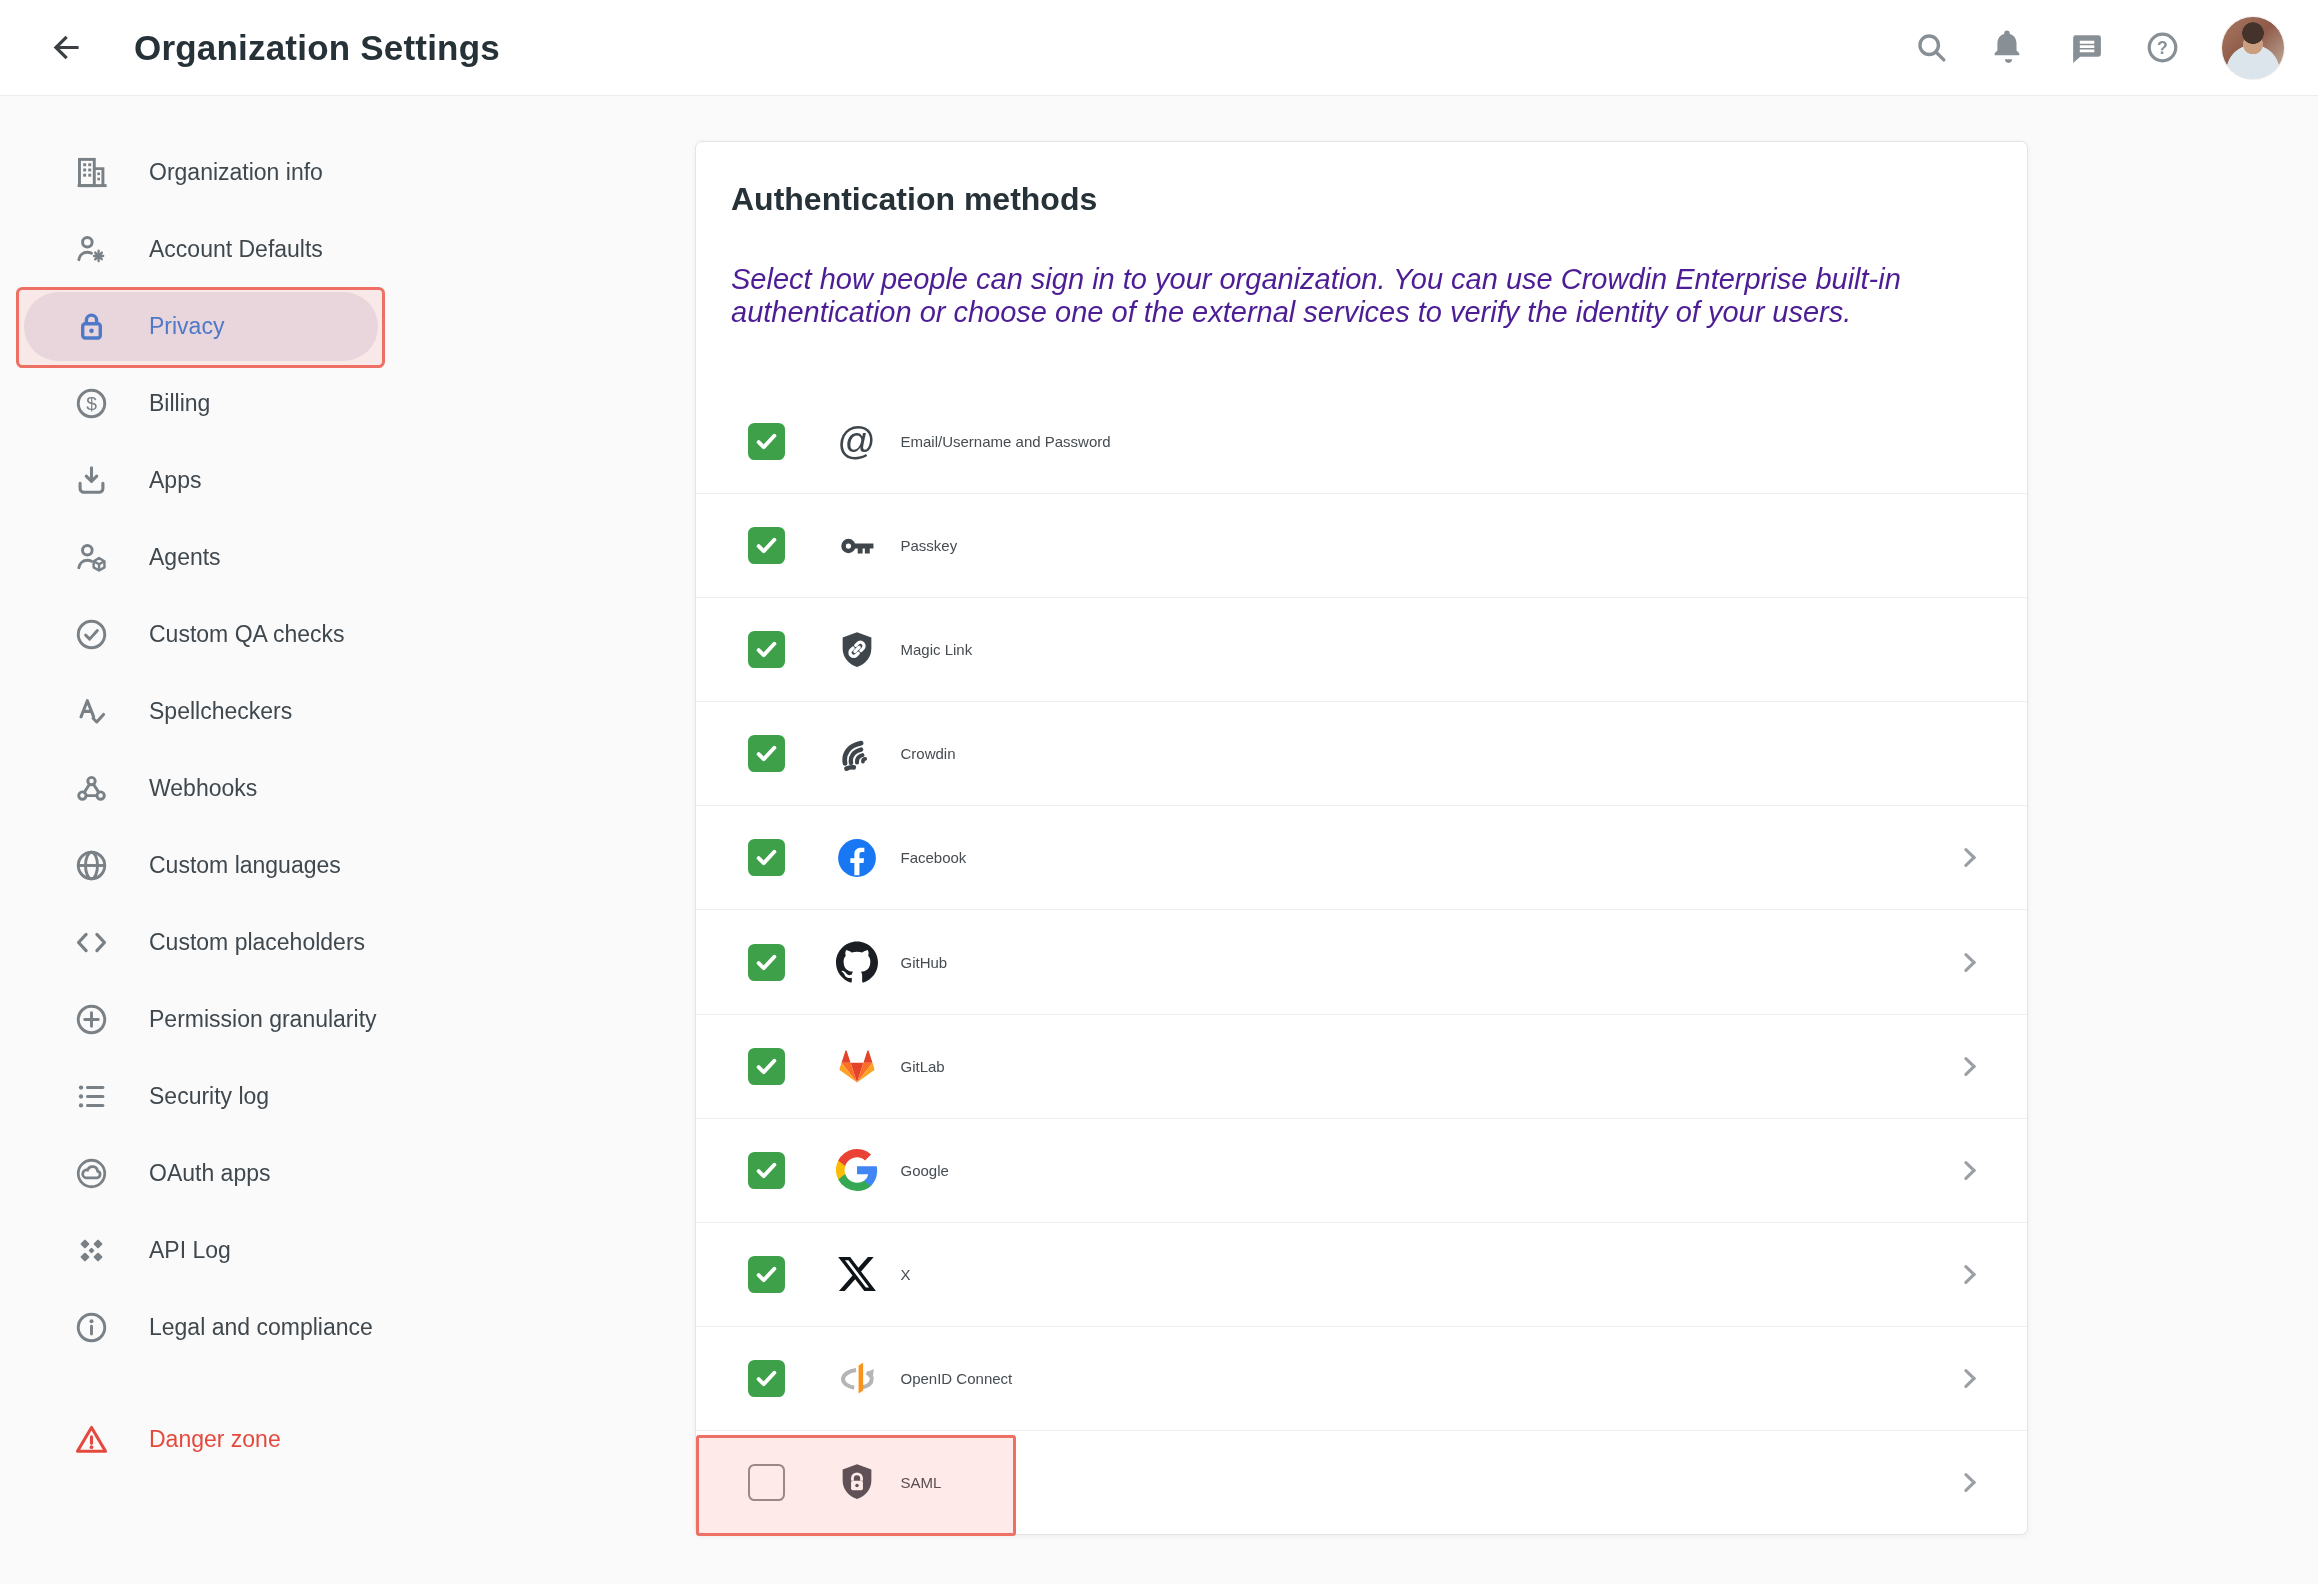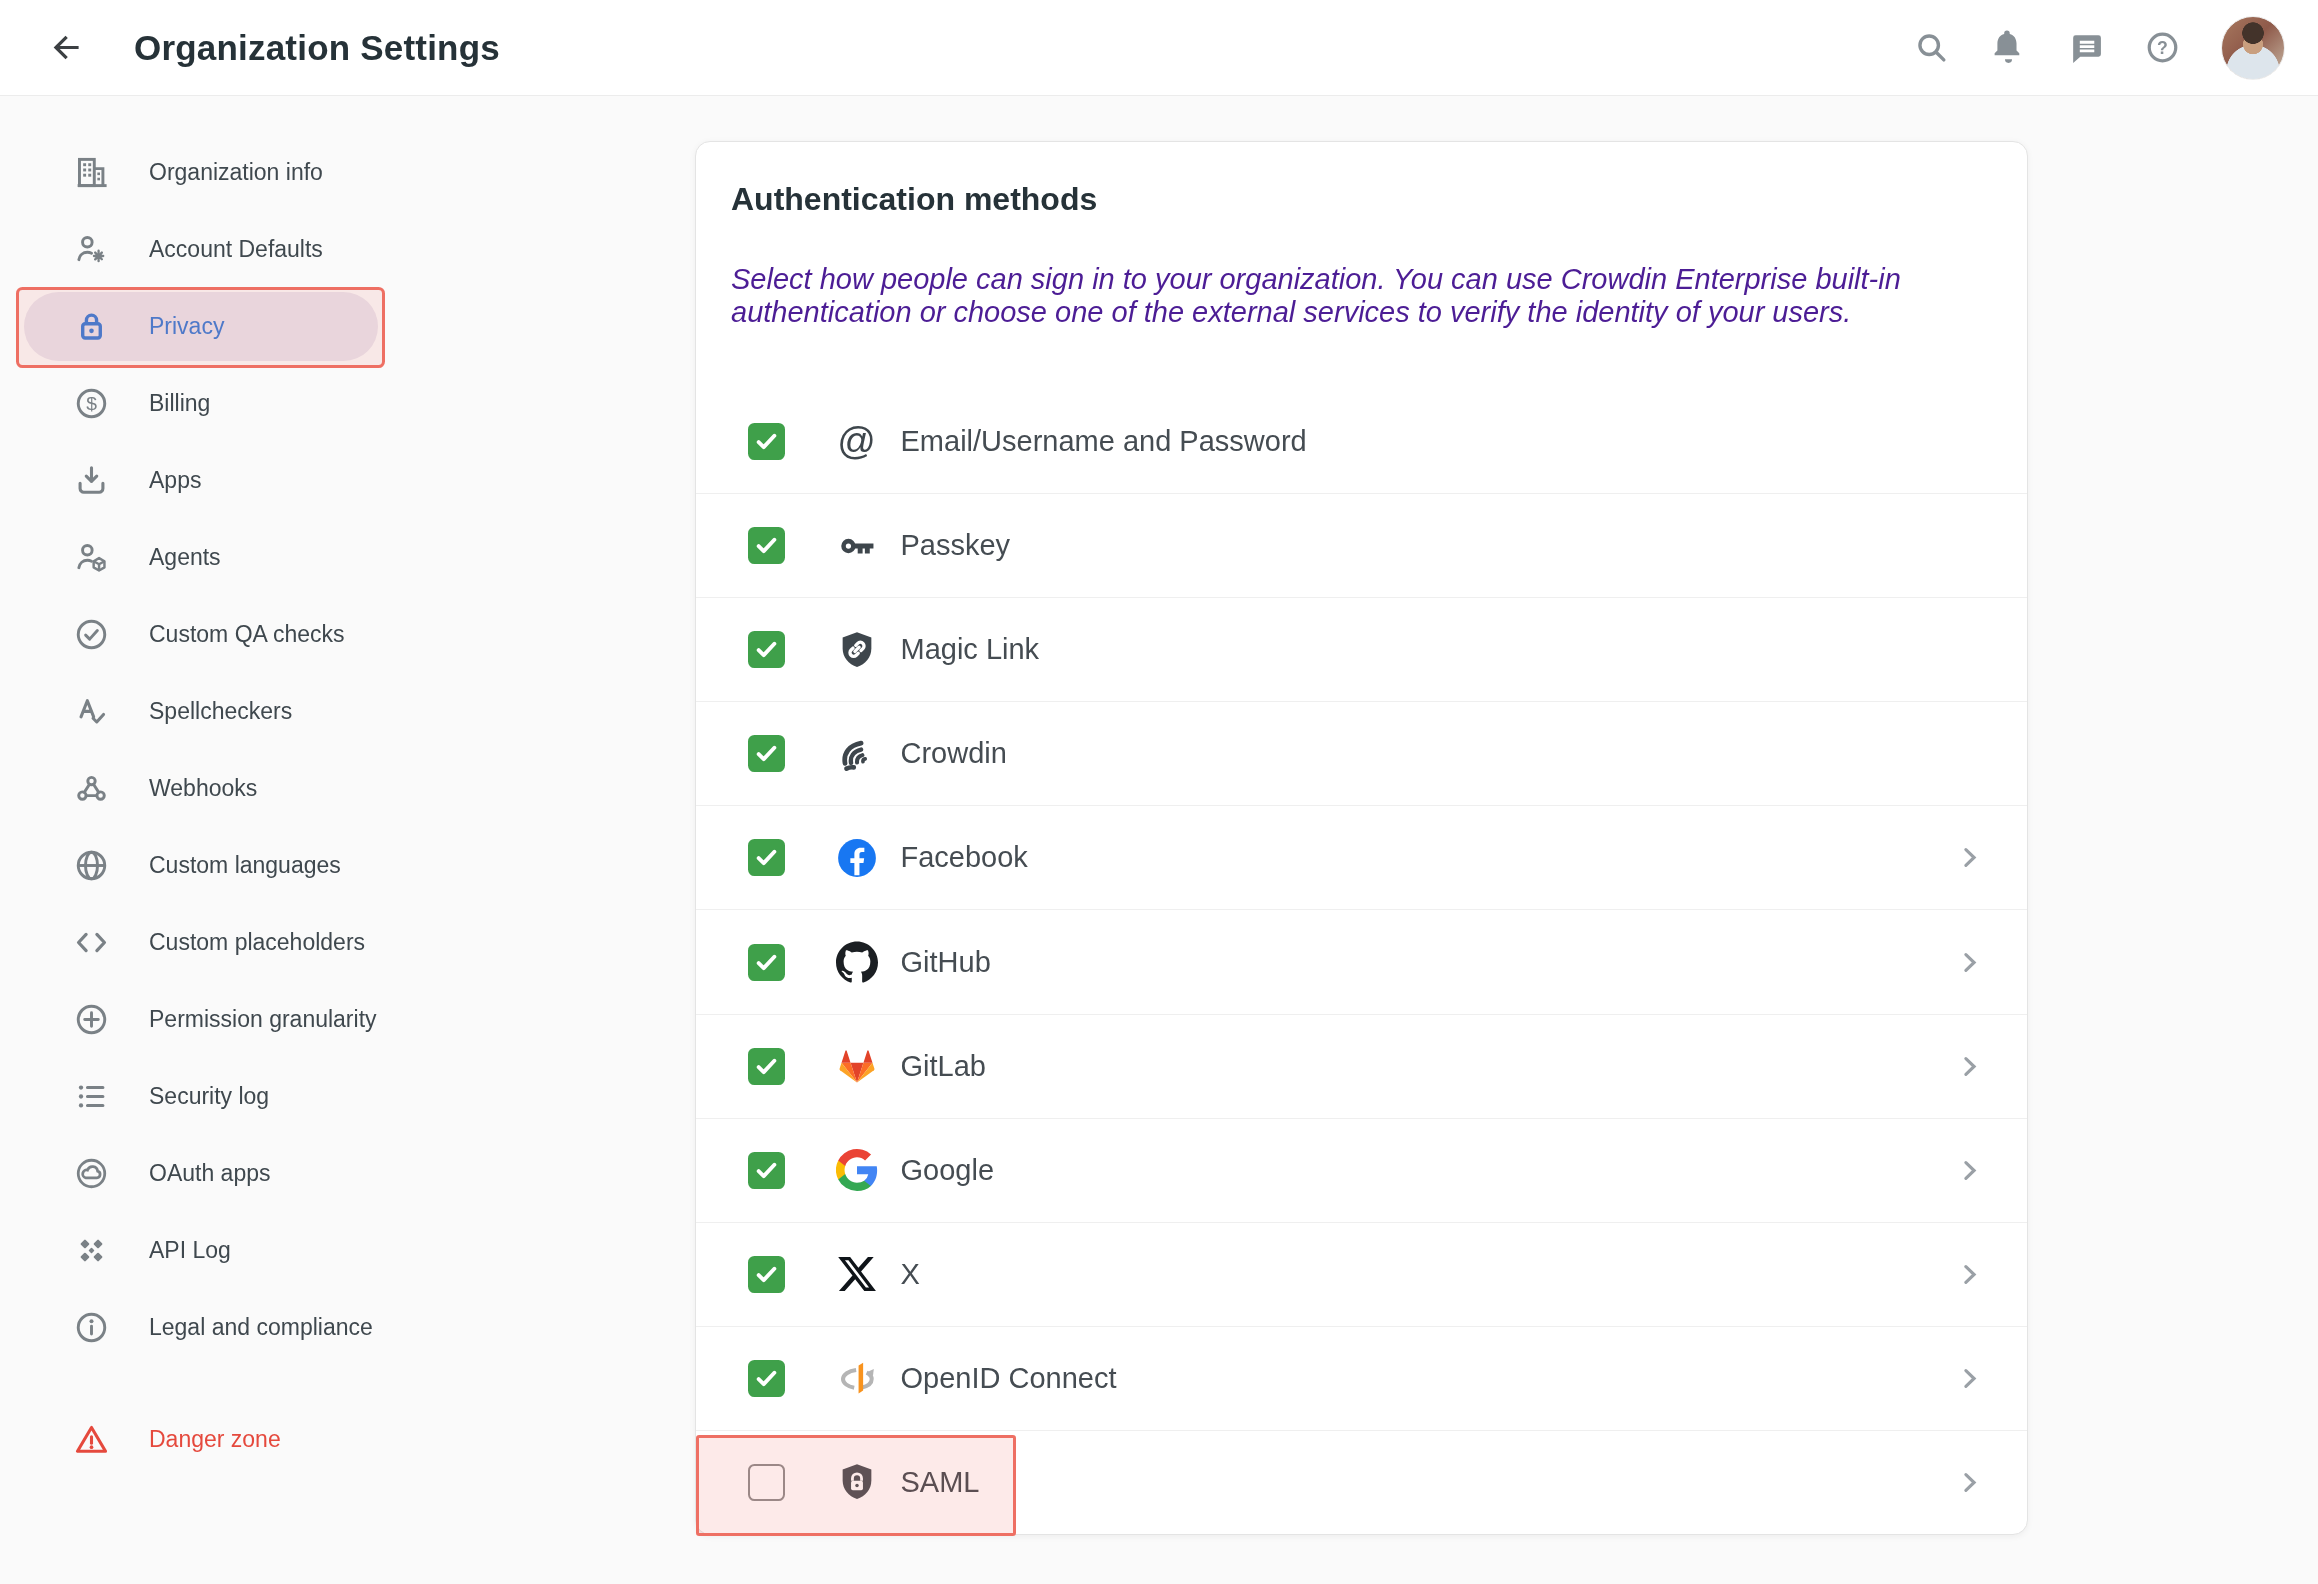--- a/index.html
+++ b/index.html
@@ -30,35 +30,35 @@
   .side-item .pill { position:absolute; left:24px; top:4px; width:354px; height:69px; border-radius:35px; background:transparent; }
   .side-item.active .pill { background:#e9e4ed; }
   .side-icon { position:relative; margin-left:45px; width:37px; height:37px; flex:0 0 37px; }
   .side-icon svg { width:37px; height:37px; display:block; }
   .side-label { position:relative; margin-left:39px; font-size:23px; color:#3f484e; white-space:nowrap; }
   .side-item.active .side-label { color:#3b7dd8; }
   .side-spacer { height:35px; }
   .side-item.danger .side-label { color:#e5493d; }
   
   .card { position:absolute; left:695px; top:141px; width:1333px; height:1394px; background:#fff;
-          border:0.8px solid #e4e4e4; border-radius:15px; box-shadow:0 1.6px 6.4px rgba(0,0,0,.05); z-index:5; }
+          border:0.8px solid #e4e4e4; border-radius:7px; box-shadow:0 1.6px 6.4px rgba(0,0,0,.05); z-index:5; }
   .card-title { padding:39px 35px 0; font-size:32px; font-weight:700; color:#263238; }
   .card-desc { padding:0 35px; margin-top:45px; font-size:29px; line-height:33px; color:#4c1d95; max-width:1270px;font-style:italic; }
   .rows { position:absolute; left:0; right:0; top:248px; bottom:0; display:flex; flex-direction:column; }
   .auth-row { flex:1 1 0; display:flex; align-items:center; border-top:1.6px solid #efefef; position:relative; cursor:pointer; }
   .auth-row:first-child { border-top:none; }
   .checkbox { margin-left:52px; width:37px; height:37px; flex:0 0 37px; border-radius:6.4px; border:2.4px solid #8f8f8f;
               background:#fff; display:flex; align-items:center; justify-content:center; cursor:pointer; }
   .checkbox svg { width:29px; height:29px; display:none; }
   .checkbox.checked { background:#3fa04a; border-color:#3fa04a; }
   .checkbox.checked svg { display:block; }
   .row-icon { margin-left:50px; width:43px; height:43px; flex:0 0 43px; display:flex; align-items:center; justify-content:center; }
   .row-icon svg { width:42px; height:42px; display:block; }
   .at-glyph { font-size:38px; color:#3e464c; line-height:43px; }
-  .row-label { margin-left:22.5px; font-size:29px; color:#454c52; white-space:nowrap; }
+  .row-label { margin-left:22.5px; font-size:15px; color:#454c52; white-space:nowrap; }
   .chevron { position:absolute; right:43px; width:29px; height:29px; }
   .chevron svg { width:29px; height:29px; }
   
   .ann { position:absolute; border:3.2px solid #ee6f63; background:rgba(236,95,85,.11); z-index:40; pointer-events:none; }
   .ann-privacy { left:16px; top:287px; width:369px; height:81px; border-radius:6.4px; }
   .ann-saml { left:696px; top:1435px; width:320px; height:101px; border-radius:3.2px; background:rgba(236,95,85,.13); }
 </style>
 </head>
 <body>
 

